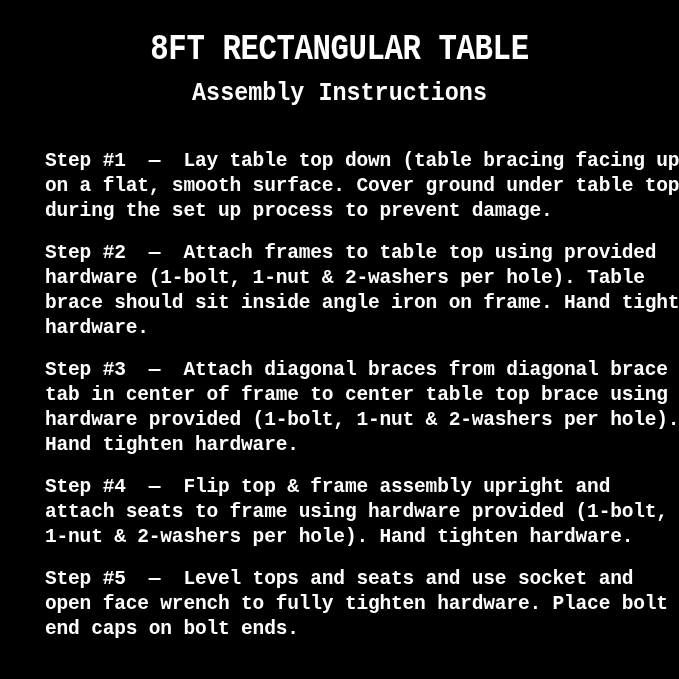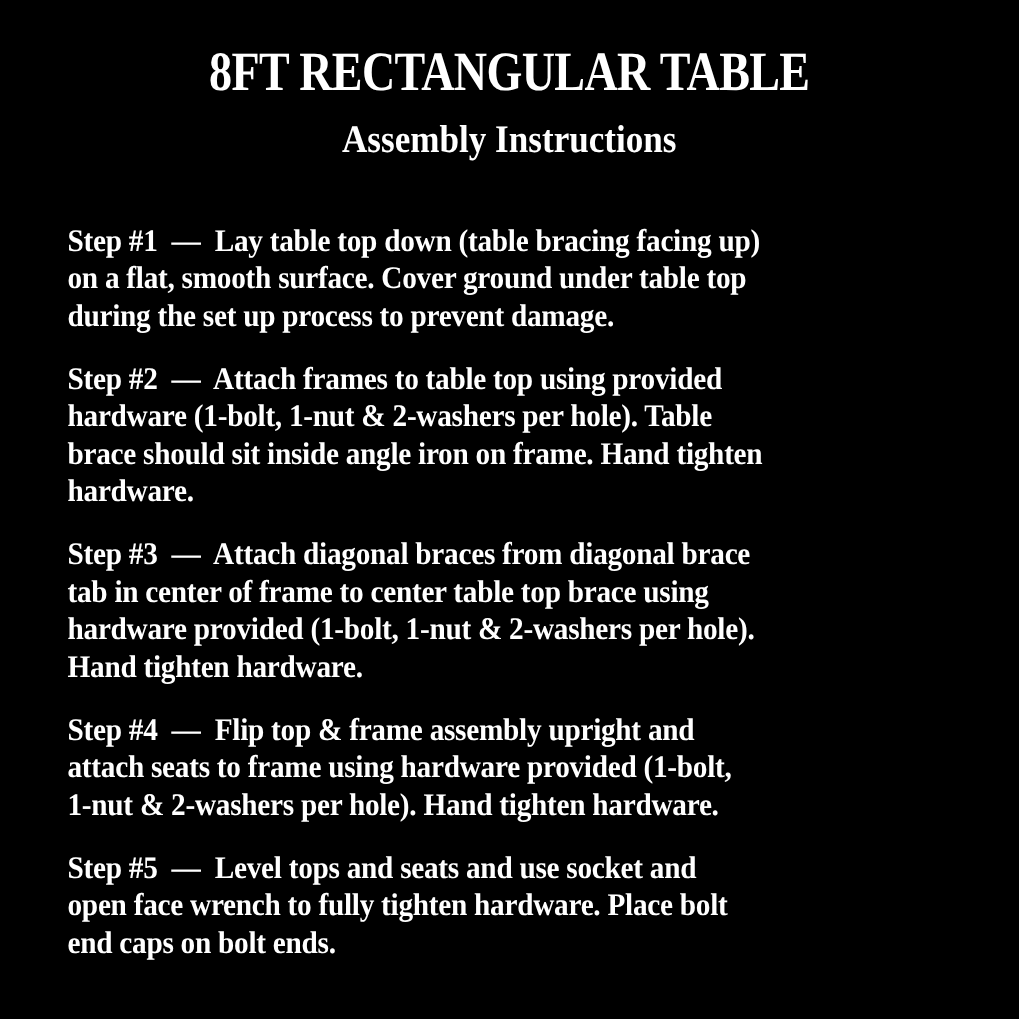--- a/index.html
+++ b/index.html
@@ -3,21 +3,21 @@
 <meta charset="utf-8">
 <style>
   * { margin: 0; padding: 0; box-sizing: border-box; }
   html, body { background: #000000; }
   .page {
     position: relative;
     width: 679px;
     height: 679px;
     background: #000000;
     overflow: hidden;
-    font-family: Liberation Serif, serif;
+    font-family: Liberation Mono, monospace;
     color: #ffffff;
   }
   .title {
     margin-top: 26px;
     font-weight: 700;
     font-size: 37px;
     line-height: 46px;
     text-align: center;
     letter-spacing: -0.5px;
     transform: scaleX(0.83);

